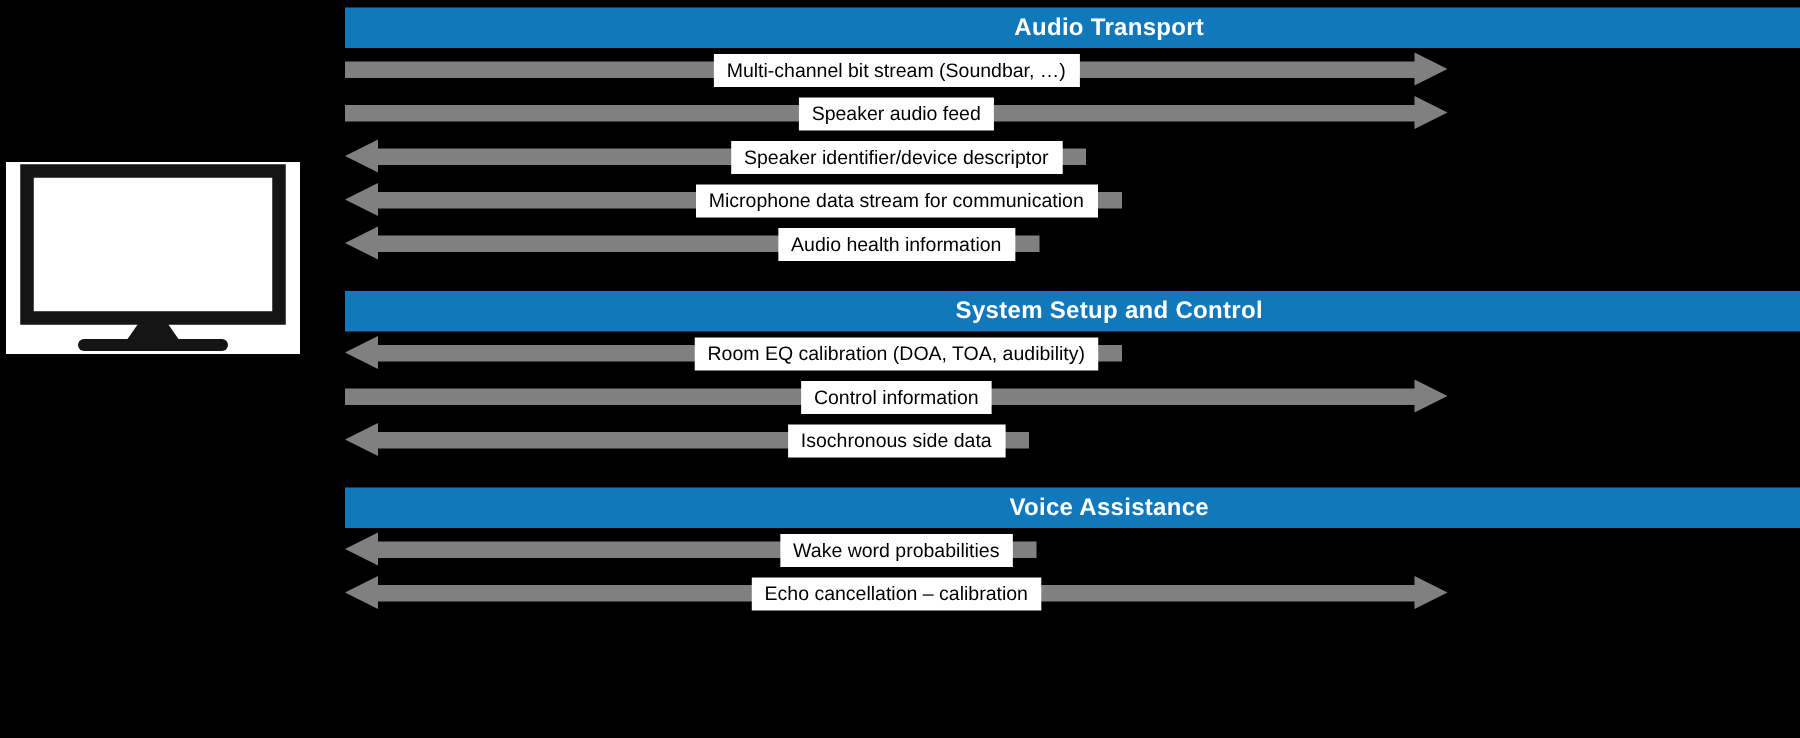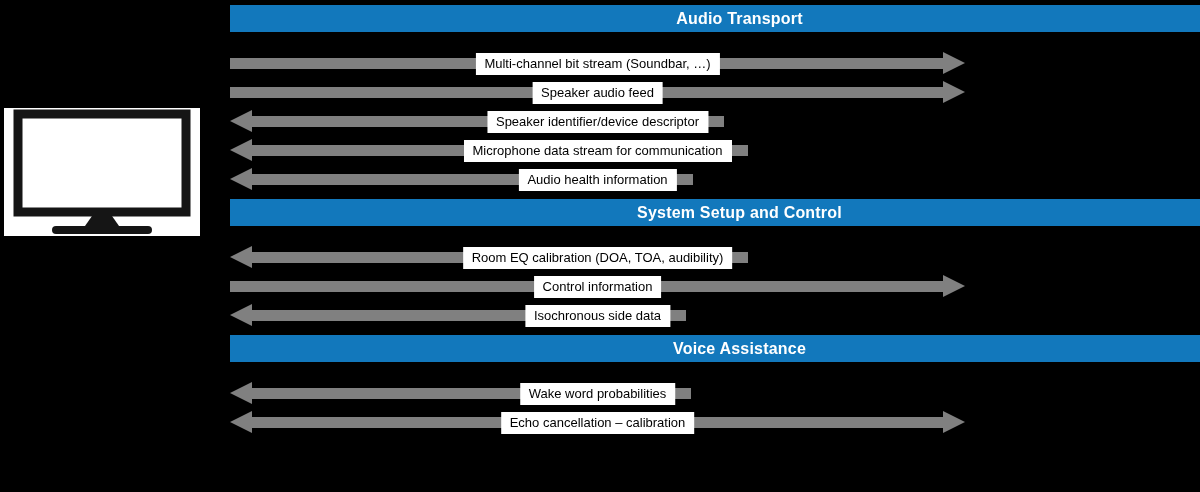--- a/index.html
+++ b/index.html
@@ -15,37 +15,37 @@
     position: absolute;
     left: 2px;
     top: 106px;
   }
   .sections {
     position: absolute;
     left: 230px;
     top: 5px;
     width: 895px;
   }
-  .section { margin-top: 5px; }
+  .section { margin-top: 17px; }
   .section:first-child { margin-top: 0; }
   .section-header {
     width: 1019px;
     height: 27px;
     background: var(--blue, #1278BC);
     color: #fff;
     font-weight: bold;
     font-size: 16px;
     display: flex;
     align-items: center;
     justify-content: center;
     letter-spacing: 0.2px;
   }
   .rows {
     width: 735px;
-    padding-top: 17px;
+    padding-top: 0;
   }
   .row {
     position: relative;
     height: 29px;
   }
   .bar {
     position: absolute;
     top: 9px;
     height: 11px;
     background: var(--gray, #808080);

